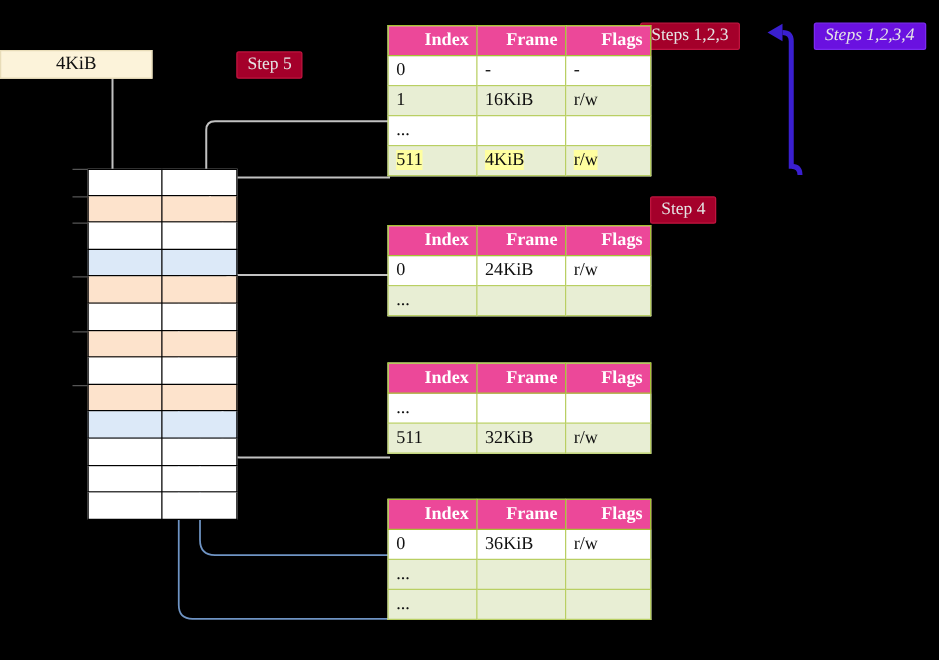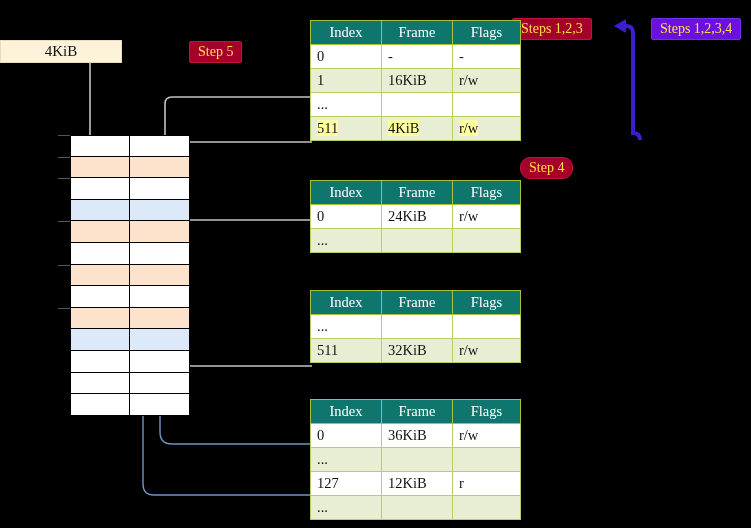--- a/index.html
+++ b/index.html
@@ -18,27 +18,27 @@
     display:flex;align-items:center;justify-content:center;
     font-size:15px;line-height:1;
     color:#111;
   }
 
   
   .badge{
     position:absolute;
     display:flex;align-items:center;justify-content:center;
     font-size:14px;
-    color:#fde047;
+    color:#e5e5e5;
     padding:2px 8px;
     border-radius:2px;
     white-space:nowrap;
   }
   .badge.red{background:#a4002a;border:1px solid #c0143f;}
-  .badge.blue{background:#6a11e0;border:1px solid #7b2bf0;}
+  .badge.blue{background:#6a11e0;border:1px solid #7b2bf0;font-style:italic;}
 
   
   .mem{position:absolute;left:70px;top:135px;width:120px;height:281px;}
   .memrow{
     position:absolute;left:0;width:120px;height:21.6px;
     border:1px solid #000;border-top:none;
     box-sizing:border-box;
     background:#ffffff;
   }
   .memrow.first{border-top:1px solid #000;}
@@ -49,24 +49,24 @@
   
   .ptable{
     position:absolute;
     border-collapse:collapse;
     border:1px solid #aac23c;
     font-size:14.5px;
     background:#fff;
     table-layout:fixed;
   }
   .ptable th{
-    background:#0f766e;
+    background:#ec4899;
     color:#ffffff;
-    font-weight:normal;
-    text-align:center;
+    font-weight:bold;
+    text-align:right;
     padding:3px 6px;
     border:1px solid #a5c334;
     font-size:14.5px;
   }
   .ptable td{
     border:1px solid #b9cf63;
     padding:3px 6px;
     height:22px;
     box-sizing:border-box;
     color:#111;
@@ -120,21 +120,21 @@
   <div class="srcbox" style="left:0px;top:40px;width:120px;height:21px;">
     <span>4KiB</span>
   </div>
 
   <div class="badge red" style="left:189px;top:41px;">Step 5</div>
 
   <div class="badge red" style="left:512px;top:18px;">Steps 1,2,3</div>
 
   <div class="badge blue" style="left:651px;top:18px;">Steps 1,2,3,4</div>
 
-  <div class="badge red" style="left:520px;top:157px;border-radius:10px;">Step 4</div>
+  <div class="badge red" style="left:520px;top:157px;">Step 4</div>
 
   <div class="mem" id="mem">
       <div class="memrow first" style="top: 0px;"></div>
       <div class="tick" style="left: -12px; width: 12px; top: 0px;"></div>
       <div class="memrow orange" style="top: 21.6px;"></div>
       <div class="tick" style="left: -12px; width: 12px; top: 21.6px;"></div>
       <div class="memrow" style="top: 43.2px;"></div>
       <div class="tick" style="left: -12px; width: 12px; top: 43.2px;"></div>
       <div class="memrow bluefill" style="top: 64.8px;"></div>
       <div class="memrow orange" style="top: 86.4px;"></div>
@@ -240,25 +240,20 @@
         <tr class="plain">
           <td><span>0</span></td>
           <td><span>36KiB</span></td>
           <td><span>r/w</span></td>
         </tr>
         <tr class="alt">
           <td><span>...</span></td>
           <td></td>
           <td></td>
         </tr>
-        <tr class="plain">
-          <td><span>127</span></td>
-          <td><span>12KiB</span></td>
-          <td><span>r</span></td>
-        </tr>
         <tr class="alt">
           <td><span>...</span></td>
           <td></td>
           <td></td>
         </tr>
       </tbody>
     </table>
 
 </div>
 

